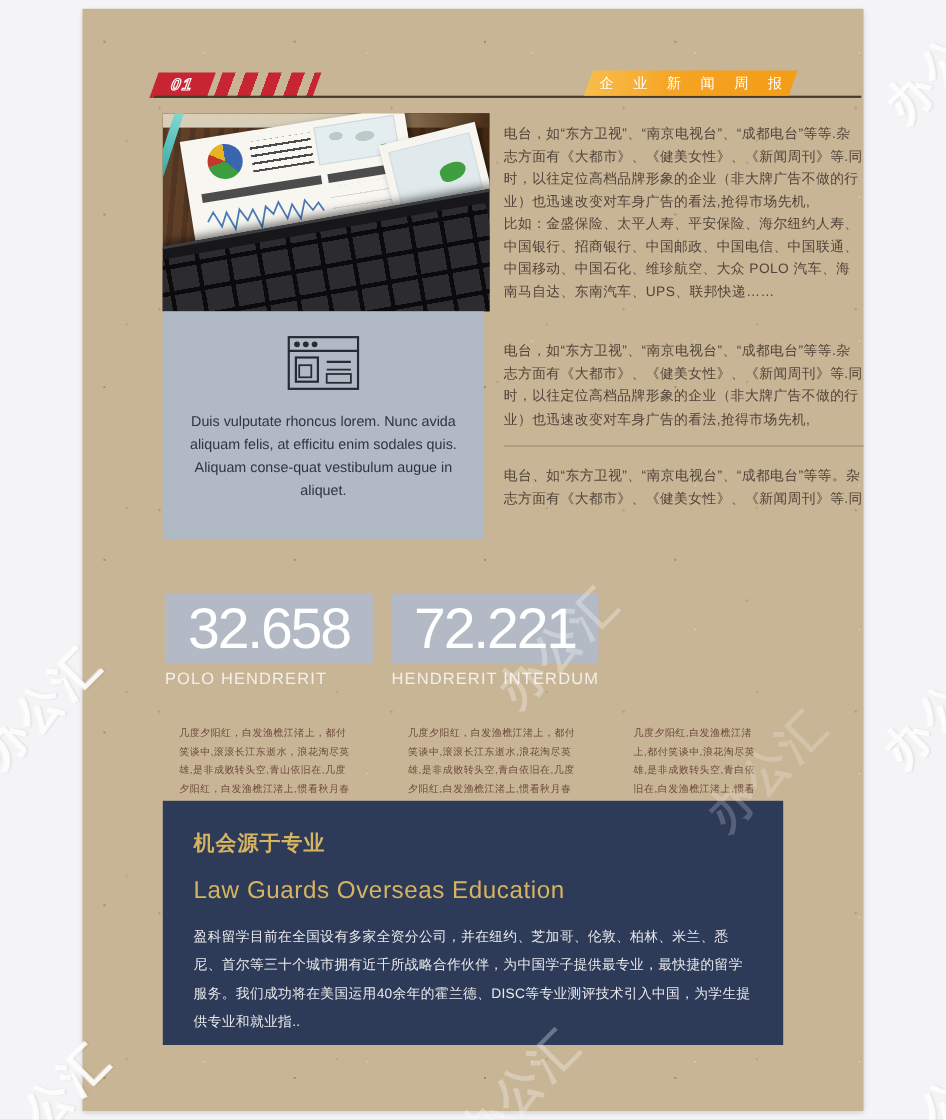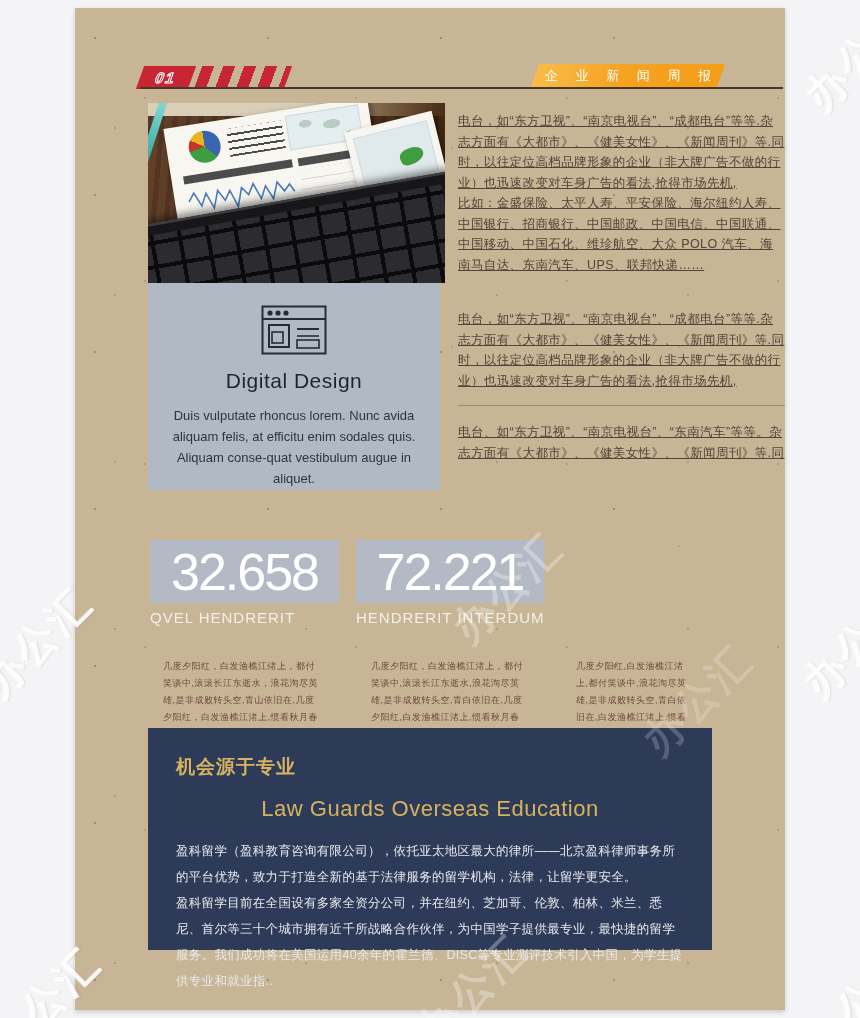--- a/index.html
+++ b/index.html
@@ -152,21 +152,21 @@
   .design-icon { margin-top:22px; }
   .design-title { margin-top:10px; font-size:21px; color:#1f2430; letter-spacing:.5px; }
   .design-body {
     margin:12px auto 0; width:252px;
     font-size:13px; line-height:21px; color:#2e3440;
   }
 
   
   .right-col {
     position:absolute; left:383px; top:103px; width:327px;
-    font-size:12.5px; line-height:20.5px; color:#52443a; letter-spacing:.4px;text-decoration:underline;
+    font-size:12.5px; line-height:20.5px; color:#52443a; letter-spacing:.4px;
   }
   .right-col p { margin:0; }
   .para2 { margin-top:34px !important; }
   .article-divider { border:none; height:1px; background:rgba(122,104,82,.55); margin:14px 0 16px; }
 
   
   .stat { position:absolute; top:532px; }
   .stat-box {
     height:63px; background:#b3bac5;
     display:flex; align-items:center; justify-content:center;
@@ -190,21 +190,21 @@
   .poem1 { left:75px; width:182px; }
   .poem2 { left:283px; width:185px; }
   .poem3 { left:488px; width:137px; }
 
   
   .promo {
     position:absolute; left:73px; top:720px; width:564px; height:222px;
     background:#2d3b59; padding:26px 28px 0 28px;
   }
   .promo-heading-cn { color:#d6b45f; font-size:19px; font-weight:bold; letter-spacing:1px; }
-  .promo-heading-en { color:#d6b45f; font-size:22px; font-weight:normal; margin-top:16px; letter-spacing:.5px;text-align:center; }
+  .promo-heading-en { color:#d6b45f; font-size:22px; font-weight:normal; margin-top:16px; letter-spacing:.5px; }
   .promo-body { margin-top:16px; color:#e9e9ec; font-size:12.5px; line-height:26px; letter-spacing:.3px; }
   .promo-body p { margin:0; }
 </style>
 </head>
 <body>
 
 <div class="wm" style="left:-30px; top:615px;">办公汇</div>
 <div class="wm" style="left:-22px; top:975px;">办公汇</div>
 <div class="wm" style="left:793px; top:28px;">办公汇</div>
 <div class="wm" style="left:791px; top:615px;">办公汇</div>
@@ -259,37 +259,36 @@
       <line x1="1.5" y1="14" x2="64.5" y2="14" stroke="#262b36" stroke-width="2"></line>
       <circle cx="9" cy="8" r="2.6" fill="#262b36"></circle>
       <circle cx="17" cy="8" r="2.6" fill="#262b36"></circle>
       <circle cx="25" cy="8" r="2.6" fill="#262b36"></circle>
       <rect x="8" y="20" width="20" height="22" fill="none" stroke="#262b36" stroke-width="2"></rect>
       <rect x="11" y="27" width="11" height="11" fill="none" stroke="#262b36" stroke-width="1.6"></rect>
       <line x1="36" y1="24" x2="58" y2="24" stroke="#262b36" stroke-width="2"></line>
       <line x1="36" y1="31" x2="58" y2="31" stroke="#262b36" stroke-width="1.6"></line>
       <rect x="36" y="35" width="22" height="8" fill="none" stroke="#262b36" stroke-width="1.6"></rect>
     </svg>
-    <div class="design-title">Digital Design</div>
     <div class="design-body">Duis vulputate rhoncus lorem. Nunc avida aliquam felis, at  efficitu enim sodales quis. Aliquam conse-quat vestibulum augue in  aliquet.</div>
   </div>
 
   <div class="right-col">
     <p>电台，如“东方卫视”、“南京电视台”、“成都电台”等等.杂志方面有《大都市》、《健美女性》、《新闻周刊》等.同时，以往定位高档品牌形象的企业（非大牌广告不做的行业）也迅速改变对车身广告的看法,抢得市场先机,</p>
     <p>比如：金盛保险、太平人寿、平安保险、海尔纽约人寿、中国银行、招商银行、中国邮政、中国电信、中国联通、中国移动、中国石化、维珍航空、大众 POLO 汽车、海南马自达、东南汽车、UPS、联邦快递……</p>
     <p class="para2">电台，如“东方卫视”、“南京电视台”、“成都电台”等等.杂志方面有《大都市》、《健美女性》、《新闻周刊》等.同时，以往定位高档品牌形象的企业（非大牌广告不做的行业）也迅速改变对车身广告的看法,抢得市场先机,</p>
     <hr class="article-divider">
-    <p>电台、如“东方卫视”、“南京电视台”、“东南汽车”等等。杂志方面有《大都市》、《健美女性》、《新闻周刊》等.同</p>
+    <p>电台、如“东方卫视”、“南京电视台”、“成都电台”等等。杂志方面有《大都市》、《健美女性》、《新闻周刊》等.同</p>
   </div>
 
   <div class="stat stat1">
     <div class="stat-box">
       <span class="stat-value">32.658</span>
     </div>
-    <div class="stat-label">QVEL HENDRERIT</div>
+    <div class="stat-label">POLO HENDRERIT</div>
   </div>
   <div class="stat stat2">
     <div class="stat-box">
       <span class="stat-value">72.221</span>
     </div>
     <div class="stat-label">HENDRERIT INTERDUM</div>
   </div>
 
   <div class="poem-col poem1">
     <p>几度夕阳红，白发渔樵江渚上，都付笑谈中,滚滚长江东逝水，浪花淘尽英雄,是非成败转头空,青山依旧在,几度夕阳红，白发渔樵江渚上,惯看秋月春风,</p>
@@ -301,18 +300,17 @@
   </div>
   <div class="poem-col poem2">
     <p>几度夕阳红，白发渔樵江渚上，都付笑谈中,滚滚长江东逝水,浪花淘尽英雄,是非成败转头空,青白依旧在,几度夕阳红,白发渔樵江渚上,惯看秋月春风,</p>
     <p>一壶浊酒喜相逢,古今多少事,都付笑谈中,是非成败转头空</p>
   </div>
 
   <div class="promo">
     <div class="promo-heading-cn">机会源于专业</div>
     <div class="promo-heading-en">Law Guards Overseas Education</div>
     <div class="promo-body">
-      <p>盈科留学（盈科教育咨询有限公司），依托亚太地区最大的律所——北京盈科律师事务所的平台优势，致力于打造全新的基于法律服务的留学机构，法律，让留学更安全。</p>
       <p>盈科留学目前在全国设有多家全资分公司，并在纽约、芝加哥、伦敦、柏林、米兰、悉尼、首尔等三十个城市拥有近千所战略合作伙伴，为中国学子提供最专业，最快捷的留学服务。我们成功将在美国运用40余年的霍兰德、DISC等专业测评技术引入中国，为学生提供专业和就业指..</p>
     </div>
   </div>
 
 </div>
 
 </body></html>

